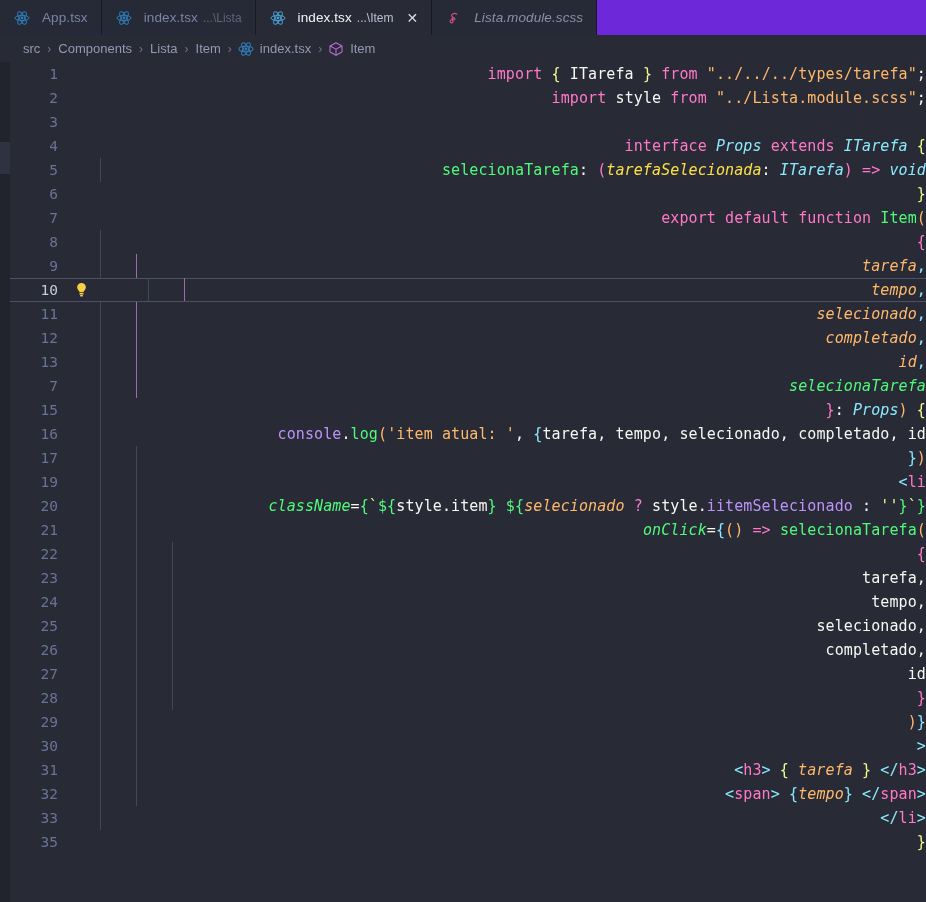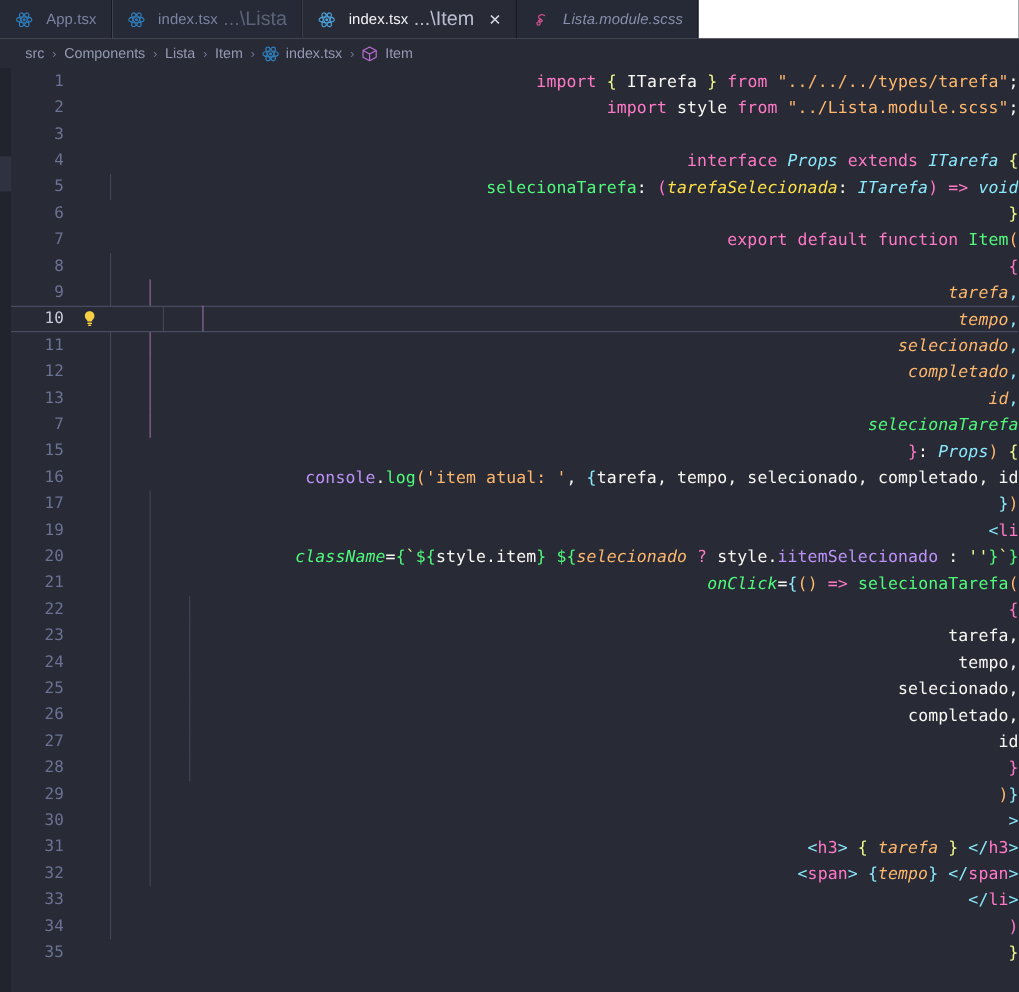--- a/index.html
+++ b/index.html
@@ -19,21 +19,21 @@
     height: 902px;
     background: #282a36;
   }
 
   
   #tabbar {
     position: absolute;
     left: 0; top: 0;
     width: 926px;
     height: 35px;
-    background: #ffffff;
+    background: #6d28d9;
     display: flex;
     align-items: stretch;
     box-sizing: border-box;
   }
   .tab {
     display: flex;
     align-items: center;
     gap: 7px;
     padding: 0 13px 0 14px;
     height: 35px;
@@ -47,21 +47,21 @@
     position: relative;
   }
   .tab.active {
     background: #282a36;
     color: #f2f3f7;
     border-right: 1px solid #191a21;
   }
   .tab .tabname { font-size: 13.5px; letter-spacing: 0.1px; }
   .tab.active .tabname { color: #f4f5f8; }
   .tab .tabdesc {
-    font-size: 18px;
+    font-size: 12px;
     color: #5d6478;
     margin-left: -2px;
   }
   .tab.active .tabdesc { color: #b9bfd1; }
   .tab.scss .tabname { font-style: italic; color: #8a90ab; text-align: center; }
   .tabclose {
     margin-left: 6px;
     font-size: 14px;
     line-height: 1;
     color: #d6d9e4;
@@ -486,25 +486,20 @@
       <span class="glyph"></span>
       <span class="code"><span class="guide" style="left:4px"></span><span class="guide" style="left:40px"></span>        <span class="t-cyan">&lt;</span><span class="t-tag">span</span><span class="t-cyan">&gt;</span> <span class="t-b3">{</span><span class="t-vari">tempo</span><span class="t-b3">}</span> <span class="t-cyan">&lt;/</span><span class="t-tag">span</span><span class="t-cyan">&gt;</span></span>
     </div>
 
     <div class="row">
       <span class="lnum">33</span>
       <span class="glyph"></span>
       <span class="code"><span class="guide" style="left:4px"></span>    <span class="t-cyan">&lt;/</span><span class="t-tag">li</span><span class="t-cyan">&gt;</span></span>
     </div>
 
-    <div class="row">
-      <span class="lnum">34</span>
-      <span class="glyph"></span>
-      <span class="code"><span class="guide" style="left:4px"></span>    <span class="t-b2">)</span></span>
-    </div>
 
     <div class="row">
       <span class="lnum">35</span>
       <span class="glyph"></span>
       <span class="code"><span class="t-b1">}</span></span>
     </div>
 
   </div>
 </div>
 

